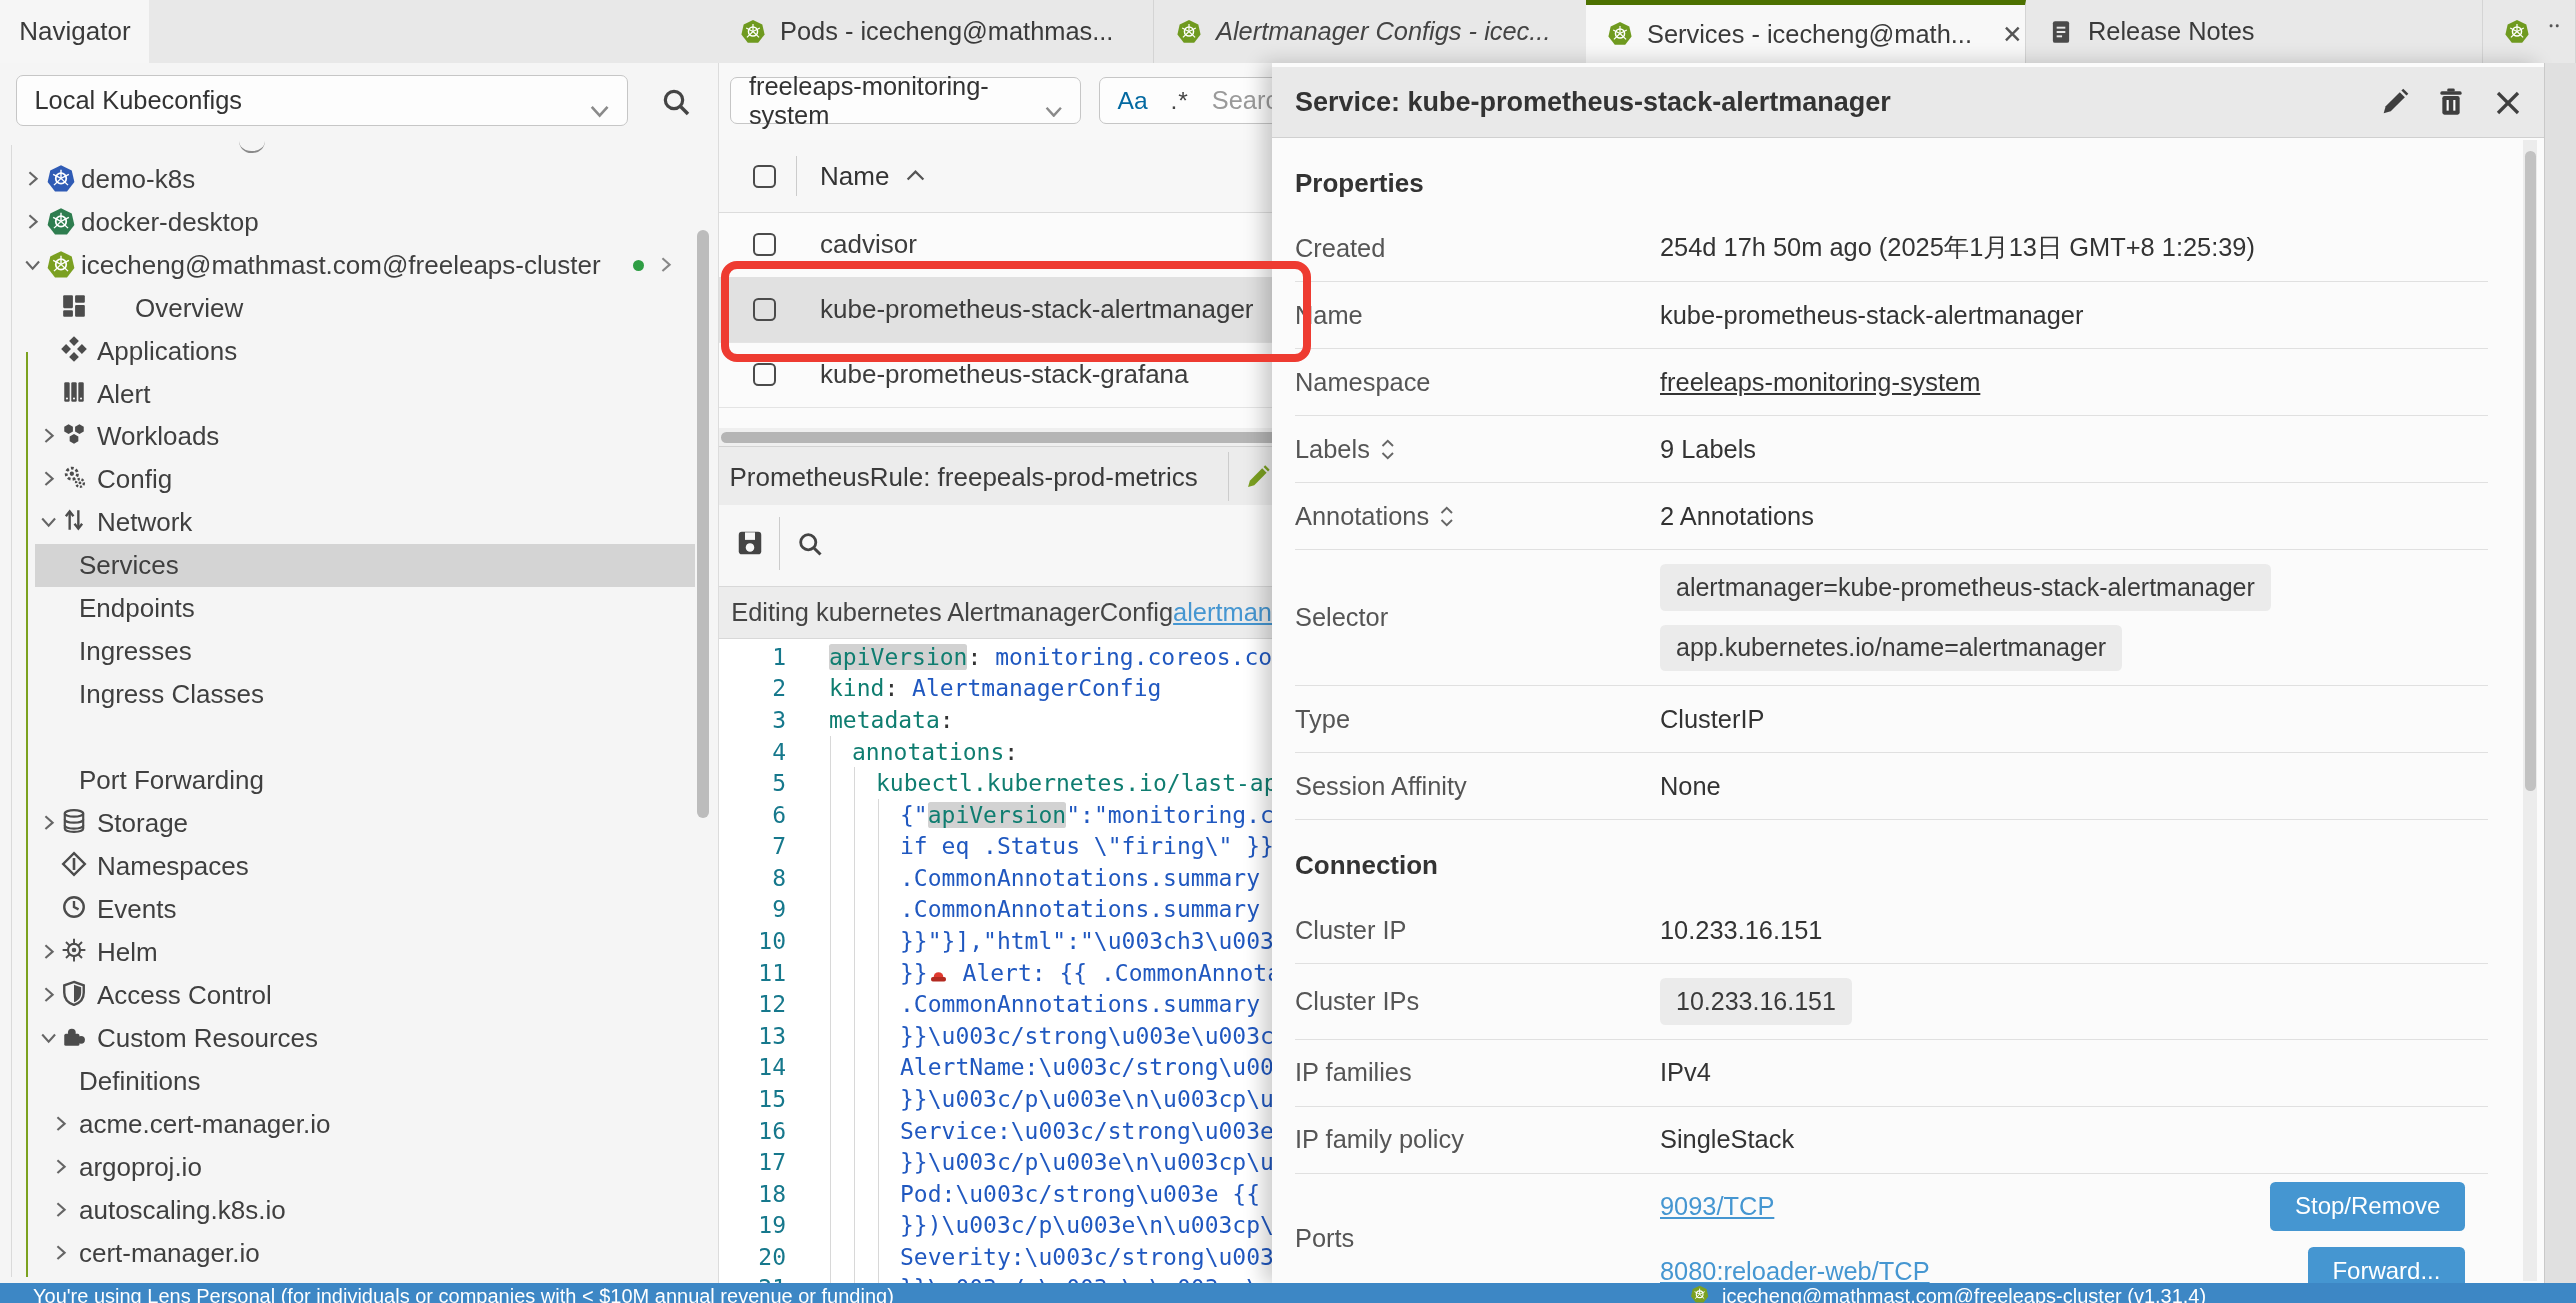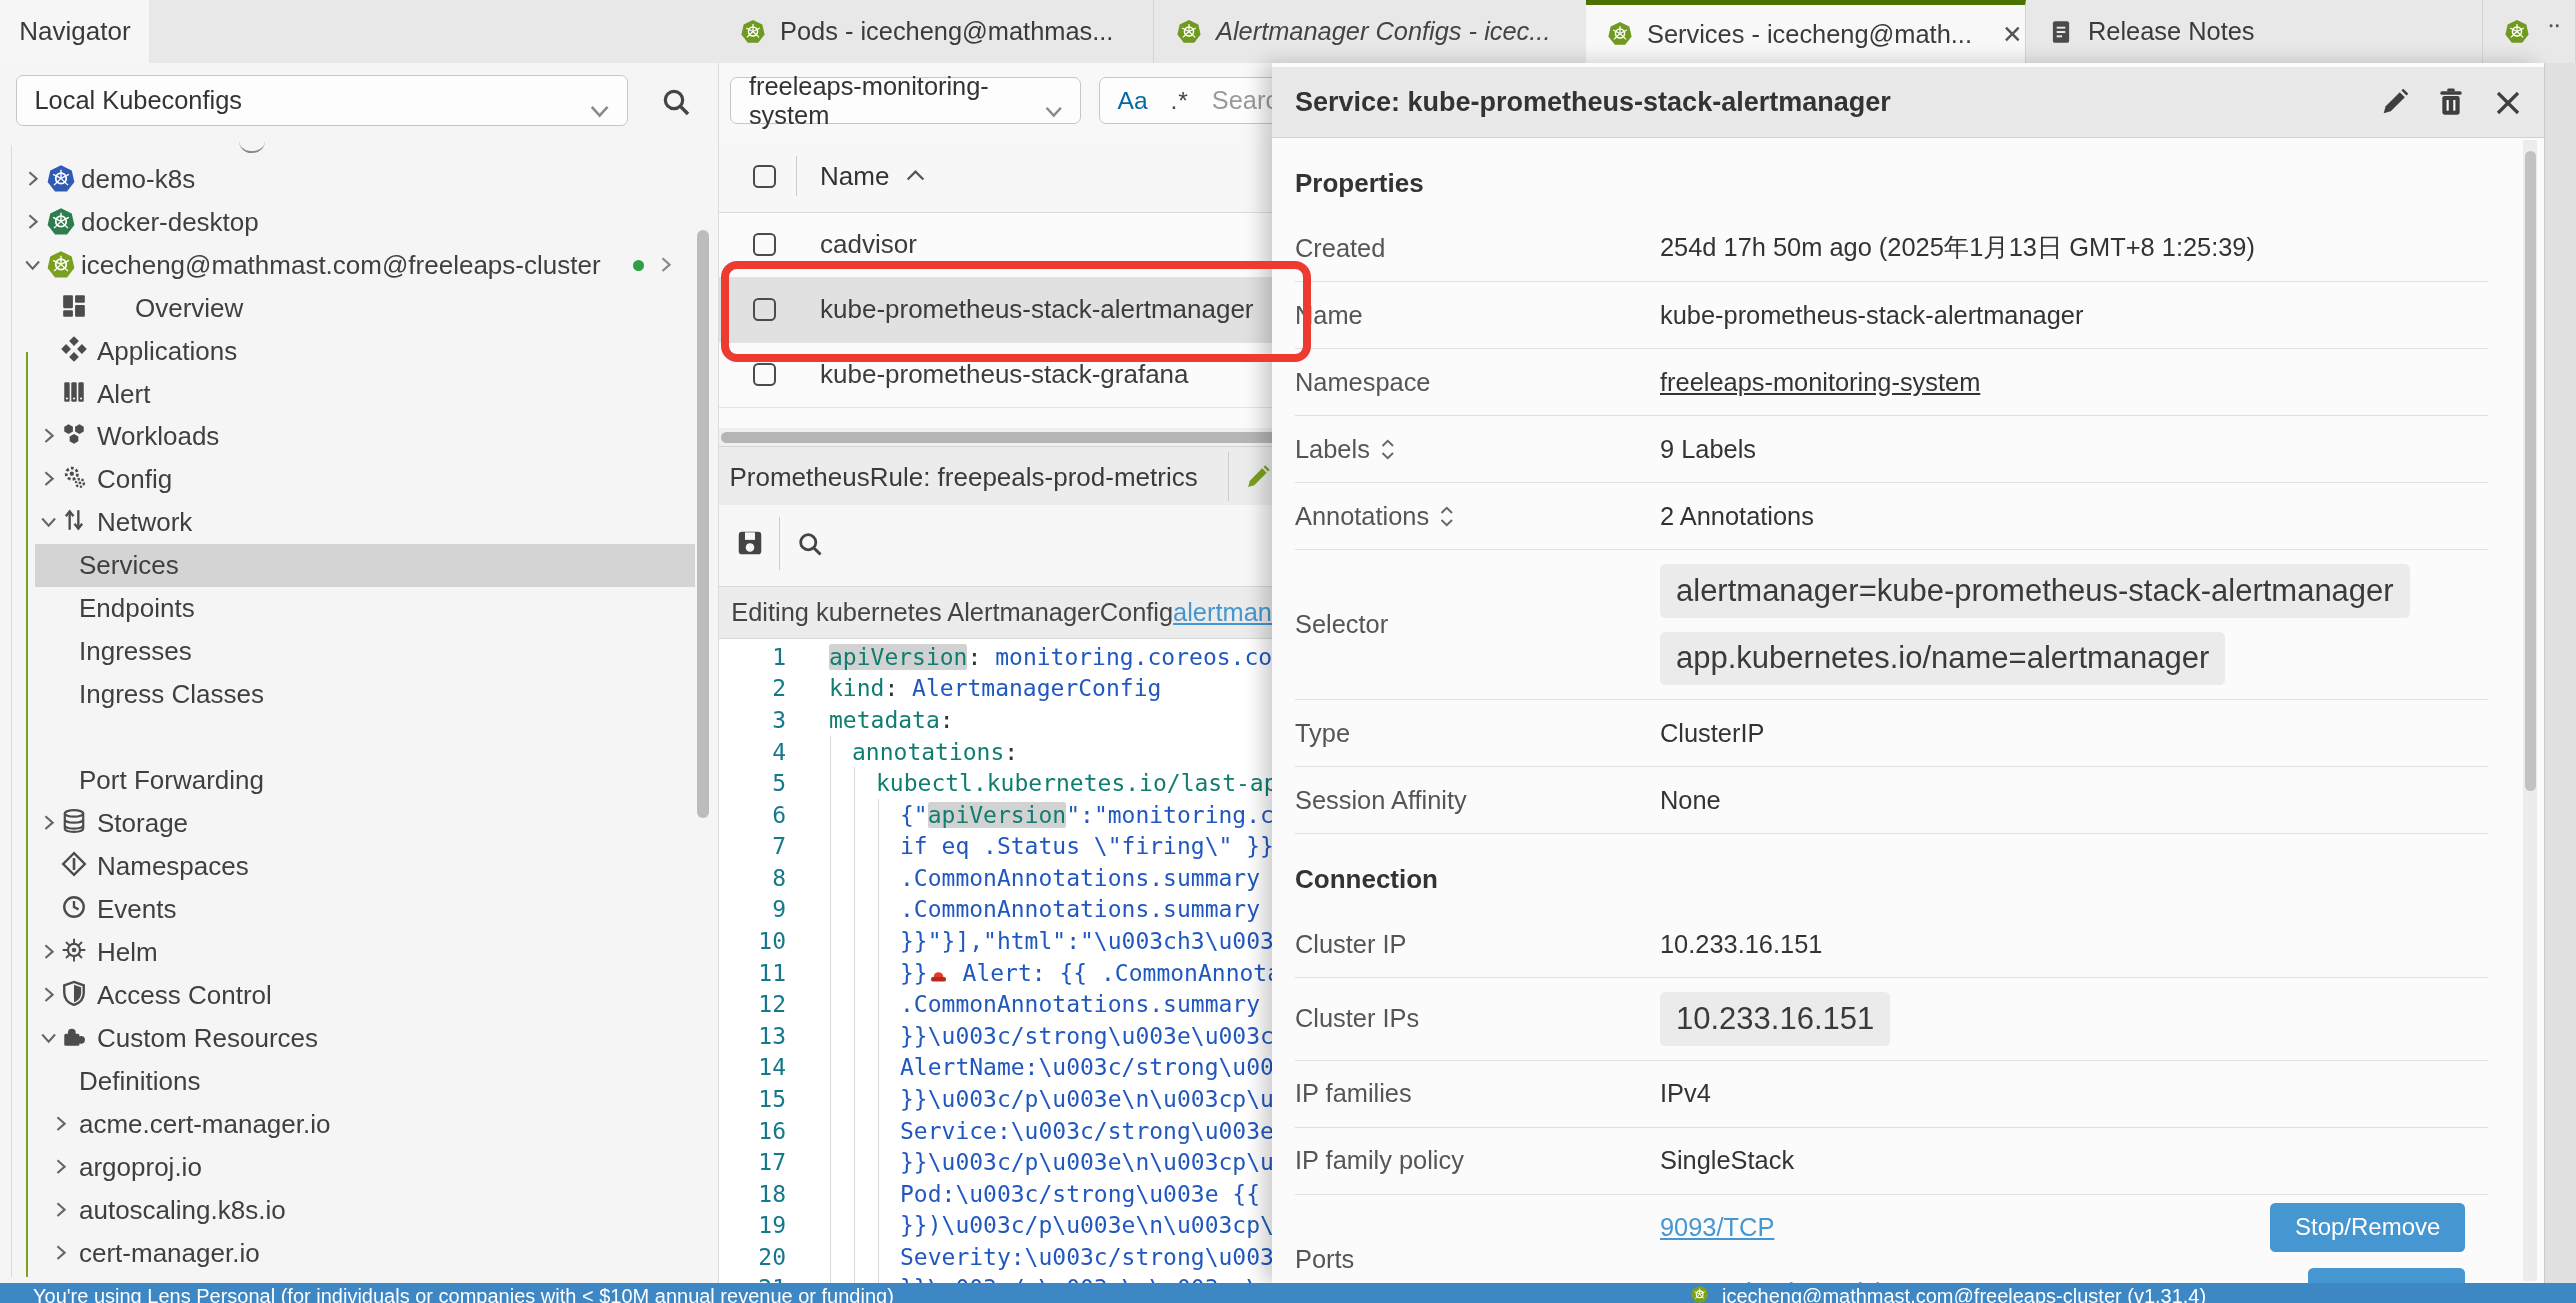--- a/index.html
+++ b/index.html
@@ -61,21 +61,21 @@
   
   #drawer{left:1272px;top:63px;width:1272px;height:1220px;background:#fbfbfb;box-shadow:-8.8px 0 19.3px rgba(0,0,0,.20);z-index:10;}
   #d-header{left:0;top:3.5px;width:1272px;height:70px;background:#e9e9e9;border-bottom:0.9px solid #d0d0d0;position:absolute;}
   #d-title{position:absolute;left:23px;line-height:70px;font-size:27px;font-weight:bold;color:#333;white-space:nowrap;}
   .hicon{position:absolute;top:19.3px;width:32px;height:32px;color:#3f3f3f;}
   #d-body{position:absolute;left:0;top:75px;width:1249px;height:1145px;overflow:hidden;padding:0 0 0 23px;box-sizing:border-box;}
   .dheading{font-size:26px;font-weight:bold;color:#333;padding:30px 0 16px 0;}
   .drow{position:relative;display:flex;align-items:center;min-height:66px;border-bottom:1.8px solid #e0e0e0;width:1193px;}
   .drow .lbl{width:365px;flex:none;font-size:25.4px;color:#555;display:flex;align-items:center;gap:8.8px;}
   .drow .val{font-size:25.4px;color:#333;}
-  .pill{display:inline-block;background:#ebebeb;border-radius:5.3px;padding:8.8px 16px;font-size:31px;color:#3a3a3a;}
+  .pill{display:inline-block;background:#ebebeb;border-radius:5.3px;padding:8.8px 16px;font-size:25px;color:#3a3a3a;}
   .pillcol{display:flex;flex-direction:column;gap:14px;padding:14px 0;align-items:flex-start;}
   .portcol{display:flex;flex-direction:column;width:100%;}
   .portrow{position:relative;height:65px;display:flex;align-items:center;font-size:25.4px;}
   .btn{position:absolute;right:23px;background:#4596d1;color:#fff;border:none;border-radius:5.3px;font-size:24px;font-family:"Liberation Sans",sans-serif;padding:0 24.6px;height:49px;}
   .sorticon{width:17.5px;height:23px;color:#666;}
   #d-scroll{position:absolute;left:1251px;top:77px;width:14px;height:1141px;background:#ececec;}
   #d-thumb{position:absolute;left:1253px;top:88px;width:10.5px;height:640px;background:#c2c2c2;border-radius:5.3px;}
   
   #rstrip{left:2544px;top:63px;width:32px;height:1220px;background:#e0e0e0;border-left:0.9px solid #c9c9c9;z-index:20;}
   #redbox{left:721px;top:261px;width:574px;height:85px;border:8px solid #ee3b31;border-radius:16px;z-index:40;}

